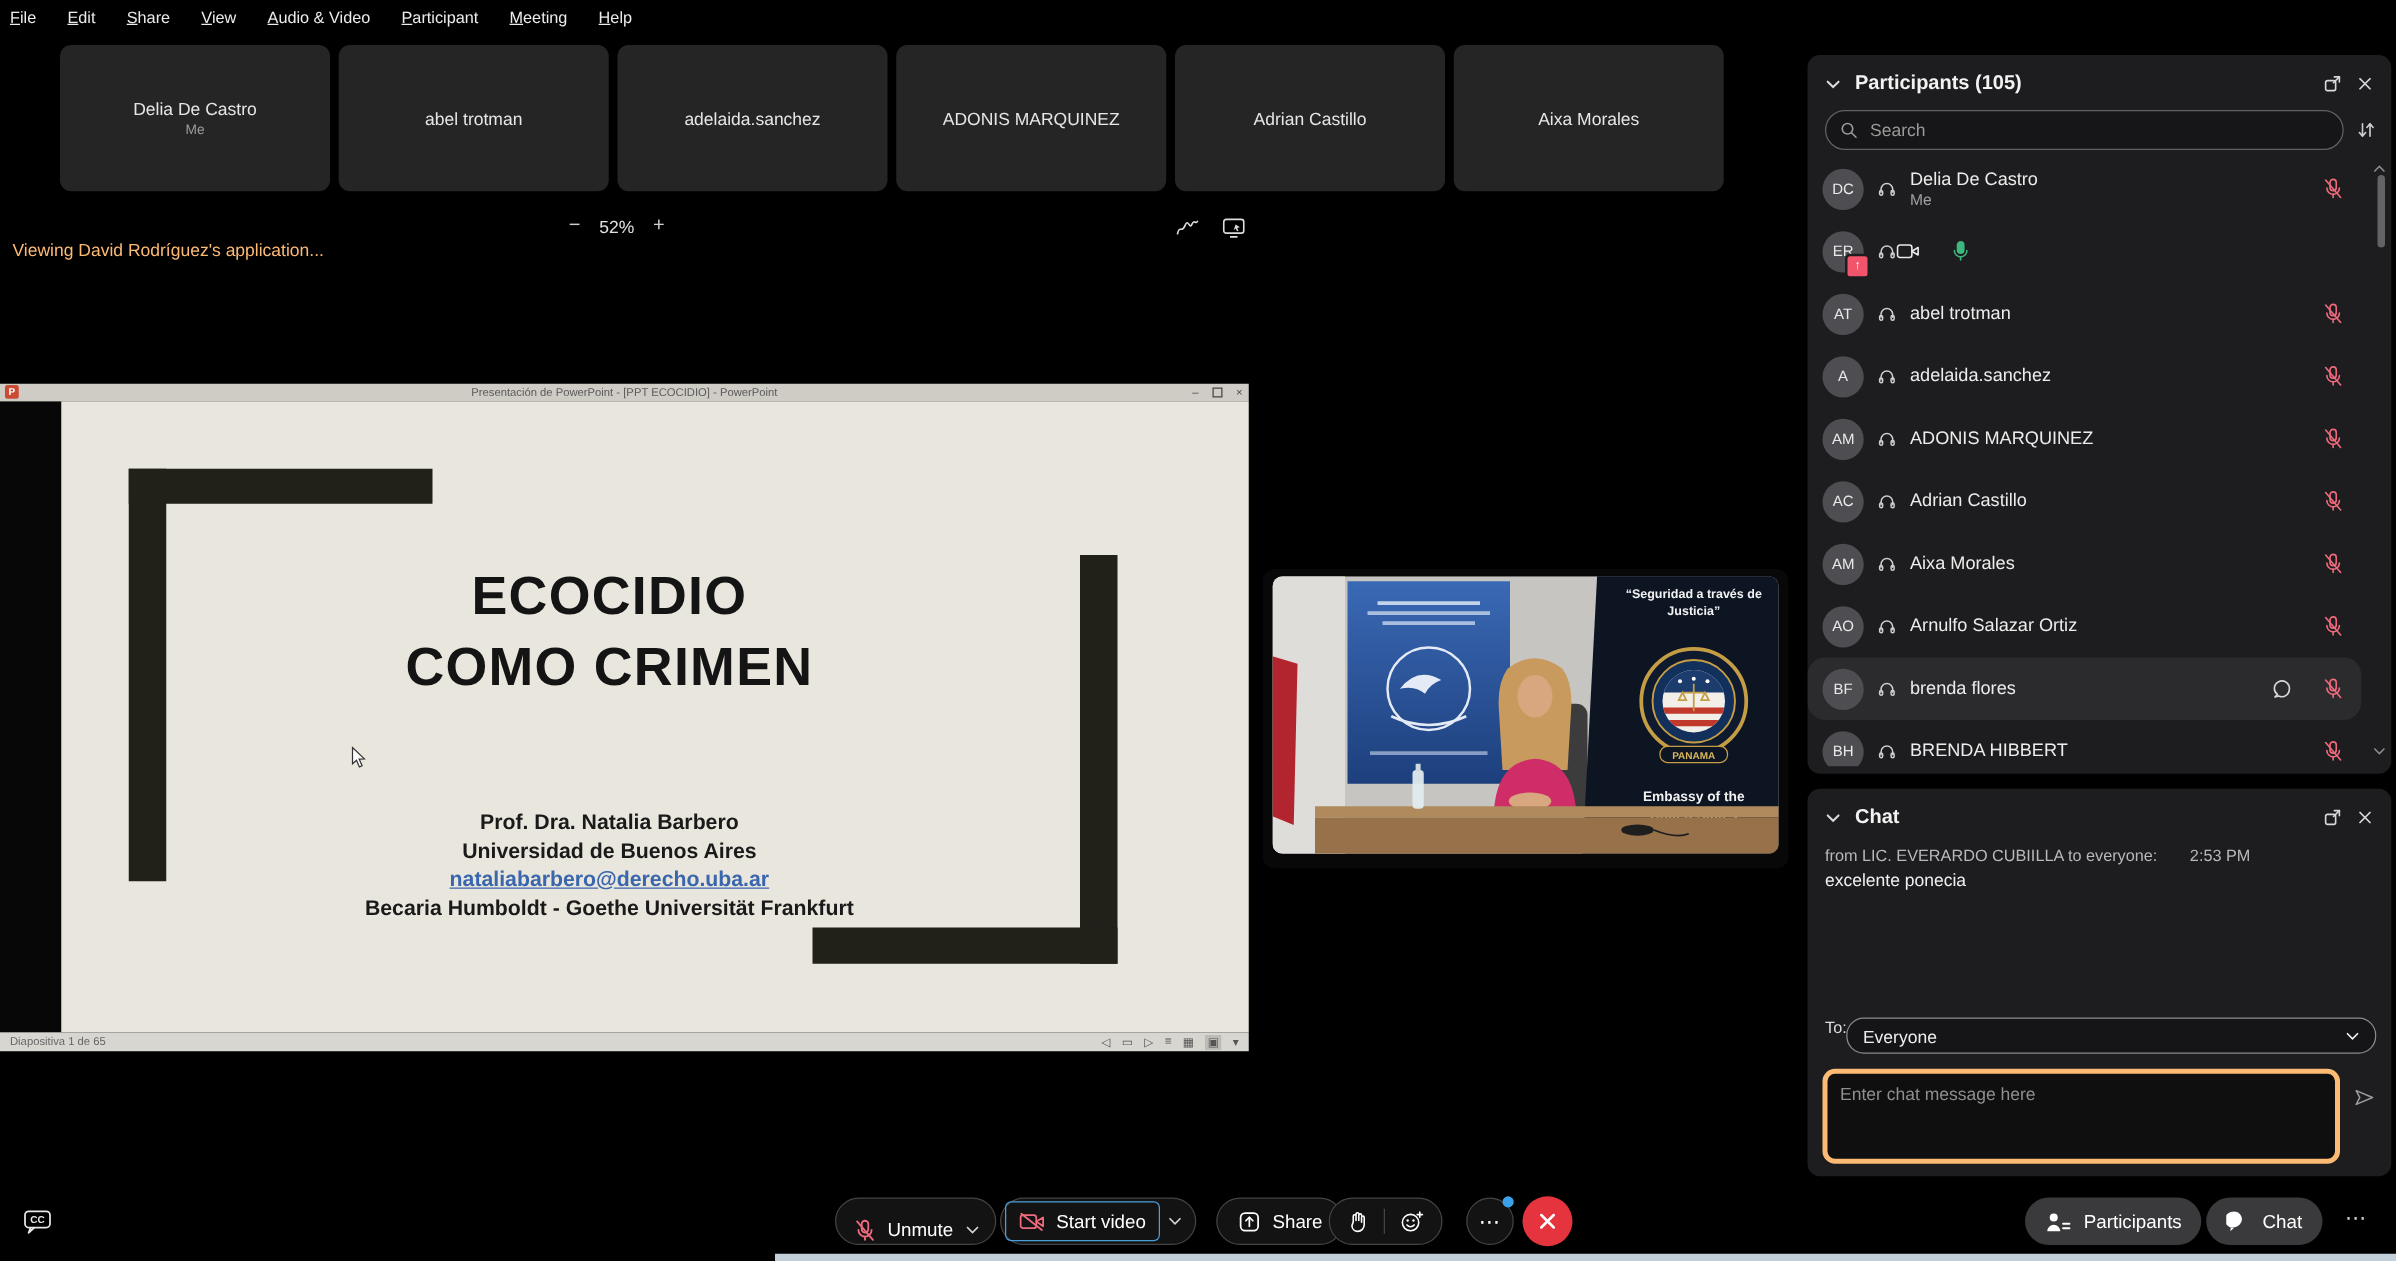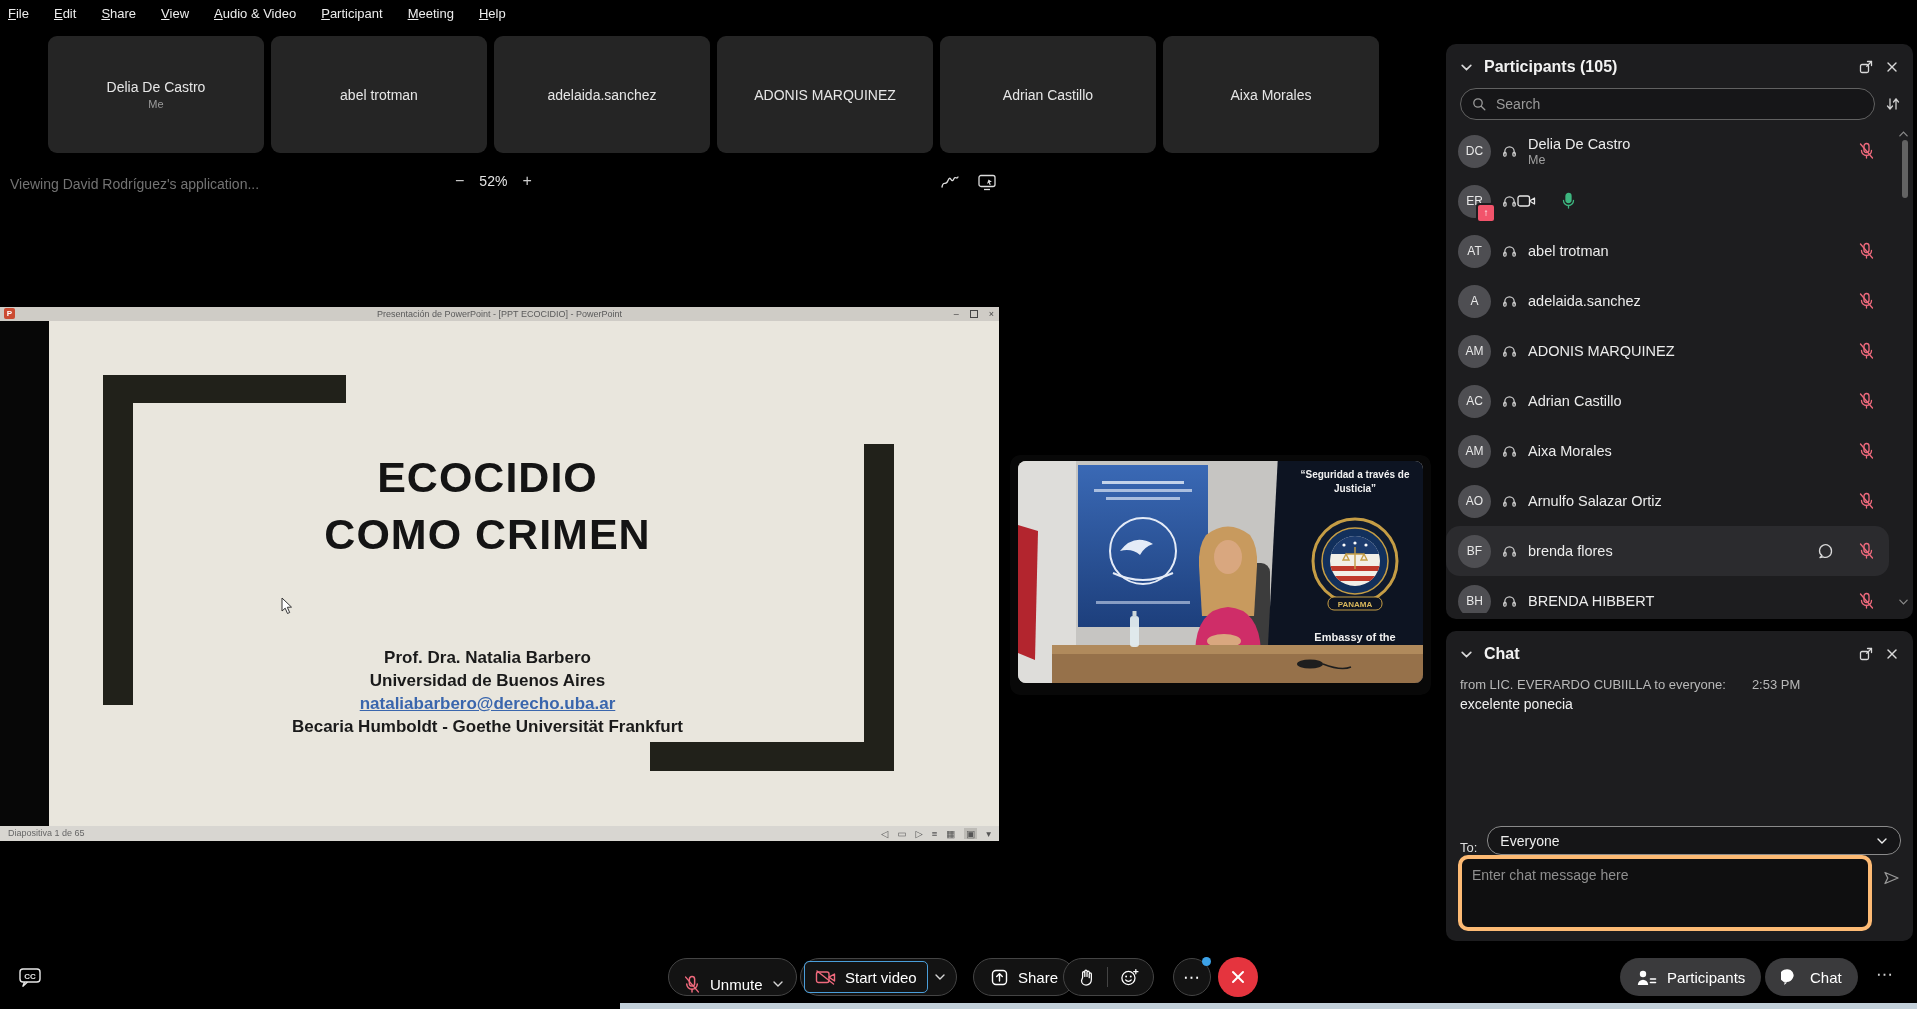--- a/index.html
+++ b/index.html
@@ -11,21 +11,21 @@
   .menu-item{cursor:default;}
   .menu-item .u{text-decoration:underline;}
   
   .tiles{position:absolute;top:36px;left:48px;display:flex;gap:7px;}
   .tile{width:216px;height:117px;background:#252525;border-radius:9px;display:flex;
         flex-direction:column;align-items:center;justify-content:center;}
   .tile-name{font-size:14px;color:#e6e6e6;}
   .tile-sub{font-size:11px;color:#9b9b9b;margin-top:3px;min-height:12px;}
   
   .viewing-bar{position:absolute;top:168px;left:0;width:1002px;height:34px;}
-  .vb-title{position:absolute;left:10px;top:8px;font-size:14px;color:#737373;}
+  .vb-title{position:absolute;left:10px;top:24px;font-size:14px;color:#fdba74;}
   .vb-zoom{position:absolute;left:455px;top:4px;display:flex;align-items:center;gap:15px;}
   .vb-zoom-btn{font-size:16px;color:#cfcfcf;cursor:pointer;}
   .vb-zoom-val{font-size:14px;color:#e3e3e3;}
   .vb-icons{position:absolute;left:940px;top:6px;display:flex;gap:17px;color:#ddd;}
   
   .ppt{position:absolute;left:0;top:307px;width:999px;}
   .ppt-titlebar{height:14px;background:#cfccc6;position:relative;display:flex;align-items:center;}
   .ppt-logo{position:absolute;left:4px;top:1px;width:11px;height:11px;background:#cb4b32;
             border-radius:2px;color:#fff;font-size:8px;font-weight:bold;display:flex;
             align-items:center;justify-content:center;}
@@ -87,21 +87,21 @@
   .row-cam{color:#e8e8e8;display:flex;}
   .row-chat{color:#d8d8d8;display:flex;}
   .scroll-thumb{position:absolute;right:5px;top:14px;width:6px;height:58px;background:#636363;border-radius:3px;}
   .scroll-up{position:absolute;right:4px;top:0px;color:#8a8a8a;transform:rotate(180deg);}
   .scroll-down{position:absolute;right:4px;bottom:3px;color:#8a8a8a;}
   
   .chat-msg{padding:8px 14px 0 14px;}
   .chat-meta{display:flex;gap:26px;font-size:13px;color:#b8b8b8;}
   .chat-text{font-size:14px;color:#f0f0f0;margin-top:4px;}
   .chat-compose{position:absolute;left:0;right:0;bottom:10px;padding:0 12px;}
-  .to-row{display:flex;align-items:flex-end;gap:10px;margin-bottom:0;}
+  .to-row{display:flex;align-items:flex-start;margin-bottom:12px;}
   .to-label{font-size:13px;color:#ddd;padding-left:2px;}
   .to-select{flex:1;height:27px;border:1px solid #8a8a8a;border-radius:14px;display:flex;
              align-items:center;justify-content:space-between;padding:0 12px;font-size:14px;
              color:#eee;background:#151517;cursor:pointer;}
   .input-row{display:flex;align-items:flex-start;gap:9px;}
   .chat-input{flex:1;height:52px;border:4px solid #fdba74;border-radius:10px;background:#0f0f10;
               padding:8px 10px;color:#ddd;font-size:14px;resize:none;outline:none;
               font-family:"Liberation Sans",sans-serif;}
   .chat-input::placeholder{color:#8f8f8f;}
   .send-icon{color:#9a9a9a;margin-top:14px;display:flex;cursor:pointer;}

